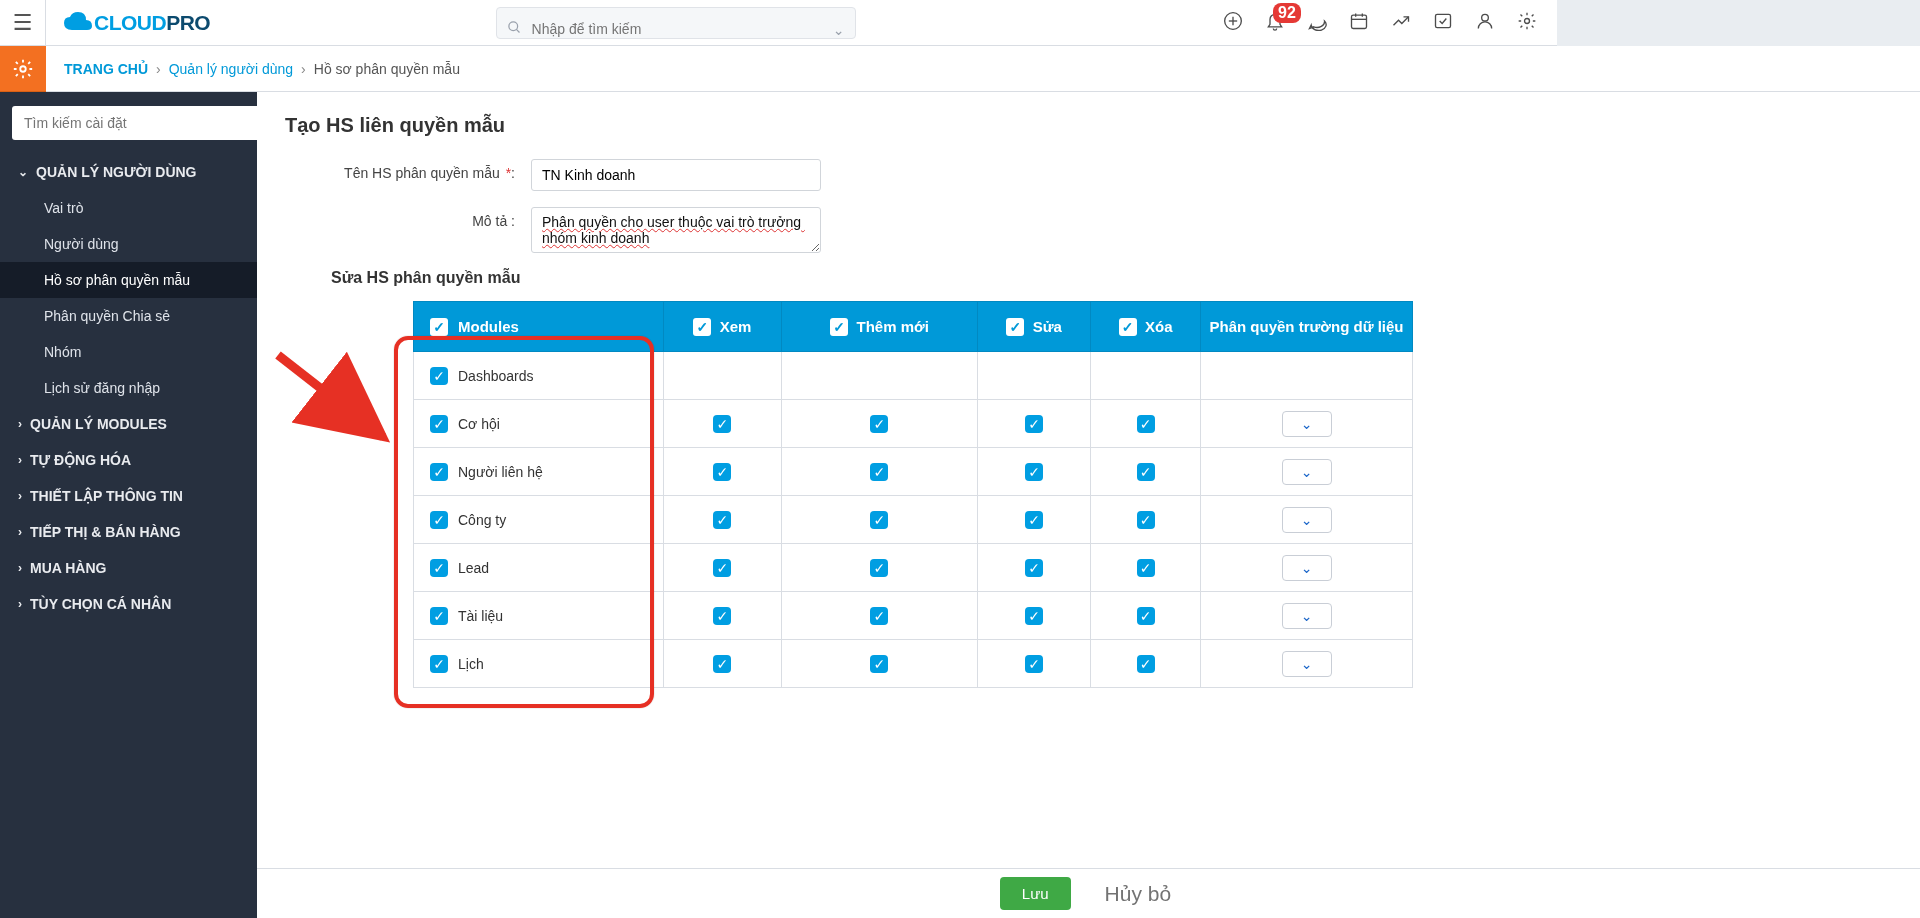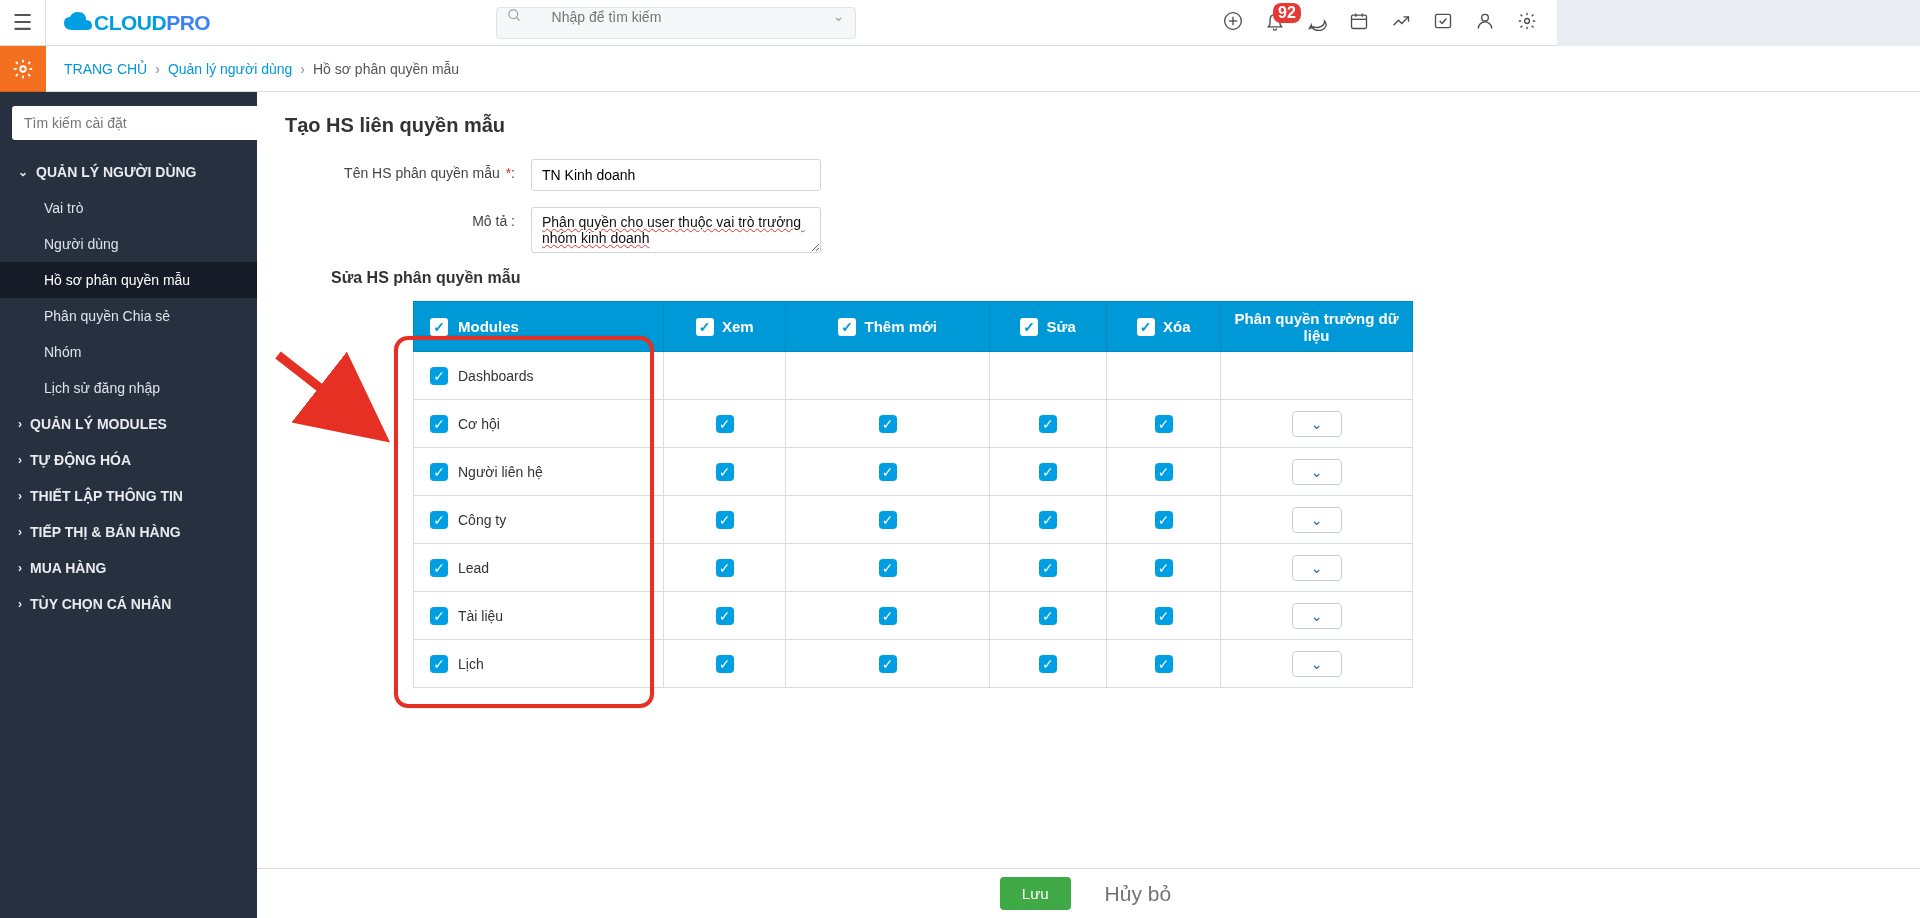--- a/index.html
+++ b/index.html
@@ -30,31 +30,31 @@
   }
   .menu-btn {
     width:46px; height:46px;
     display:flex; align-items:center; justify-content:center;
     border-right:1px solid var(--border);
     cursor:pointer;
   }
   .menu-btn span { color:#555; font-size:22px; }
   .logo { margin:0 18px; font-weight:700; font-size:21px; letter-spacing:-0.5px; display:flex; align-items:center;}
   .logo .cloud { color:#009ee2; }
-  .logo .pro   { color:#3b82f6; }
+  .logo .pro   { color:#0c4a6e; }
   .logo svg { margin-right:2px; }
   .search-wrap {
     margin-left:auto;
     width:360px; height:32px;
     background:#f5f7f9;
     border:1px solid #e0e3e8;
     border-radius:4px;
-    display:flex; align-items:flex-start;
+    display:flex; align-items:flex-end;
     padding:0 10px; margin-right:auto;
-    position:relative; left:-50px;gap:20px;
+    position:relative; left:-50px;
   }
   .search-wrap .mag { color:#9aa1ac; margin-right:8px; }
   .search-wrap input {
     border:none; background:transparent; outline:none;
     font-size:14px; flex:1; color:#333;
   }
   .search-wrap .chev { color:#9aa1ac; }
   .top-icons { display:flex; align-items:center; gap:22px; margin-right:20px; }
   .top-icons .ic { color:#4c4c4c; cursor:pointer; position:relative; }
   .badge {
@@ -75,21 +75,21 @@
   }
 
   
   .crumb-bar {
     position:absolute; left:46px; right:0; top:46px;
     height:46px; background:#fff;
     border-bottom:1px solid var(--border);
     display:flex; align-items:center;
     padding:0 18px;
   }
-  .crumb-bar .home { color:var(--blue); font-weight:400; }
+  .crumb-bar .home { color:var(--blue); font-weight:700; }
   .crumb-bar .sep { margin:0 8px; color:#888; }
   .crumb-bar .link { color:var(--blue); }
   .crumb-bar .cur  { color:#555; }
 
   
   .sidebar {
     position:absolute; left:0; top:92px; bottom:0;
     width:305px; background:var(--sidebar);
     color:#e9ebef; padding-top:14px;
     overflow-y:auto;
@@ -154,21 +154,21 @@
     border:1px solid var(--border);
   }
   .ptable th {
     background:var(--blue);
     color:#fff; font-weight:600;
     font-size:15px; height:50px;
     border:1px solid #0189c2;
     text-align:center;
   }
   .ptable th:first-child { text-align:left; padding-left:16px; width:250px;}
-  .ptable th:last-child { width:192px; }
+  .ptable th:last-child { width:212px; }
   .ptable td {
     height:48px;
     border:1px solid var(--border);
     text-align:center;
   }
   .ptable td:first-child { text-align:left; padding-left:16px; }
   .ptable td:last-child { }
 
   
   .chk {

